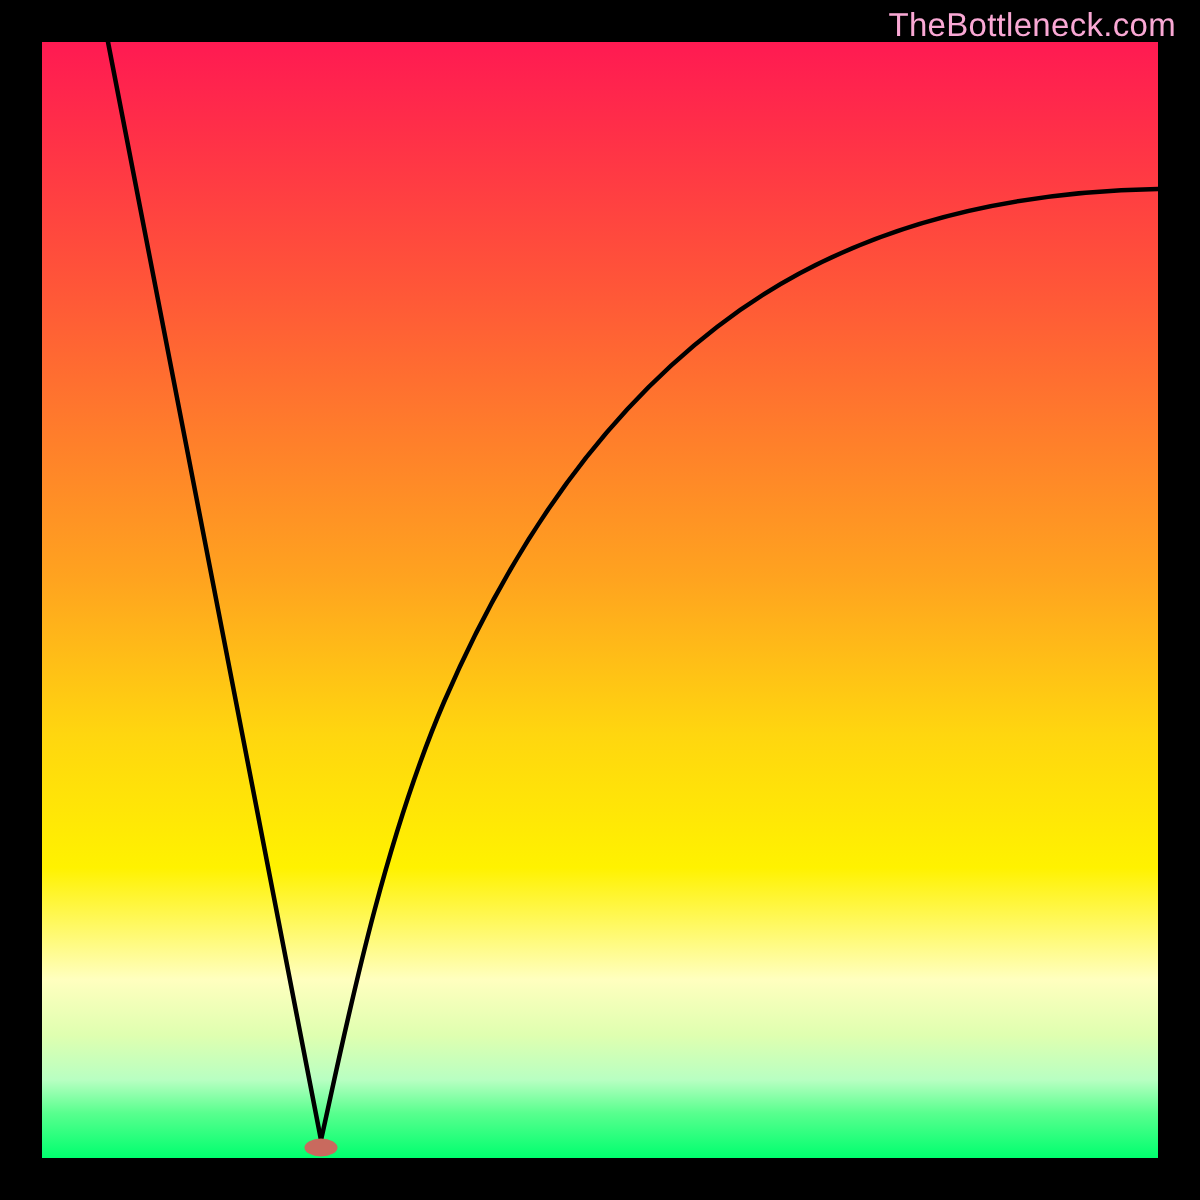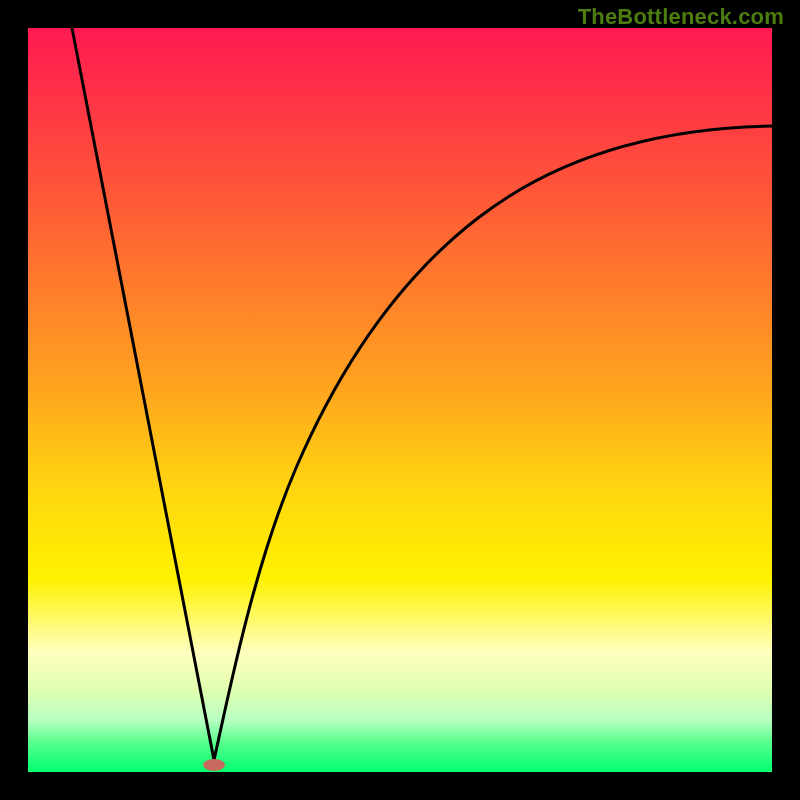--- a/index.html
+++ b/index.html
@@ -14,23 +14,23 @@
   .frame {
     position: relative;
     width: 800px;
     height: 800px;
     background: #000;
   }
   .watermark {
     position: absolute;
     top: 4px;
     right: 16px;
-    color: #4d7c0f;
+    color: #f9a8d4;
     font-size: 22px;
-    font-weight: 700;
+    font-weight: 400;
     letter-spacing: 0.2px;
     z-index: 10;
   }
   .plot-area {
     position: absolute;
     left: 28px;
     top: 28px;
     width: 744px;
     height: 744px;
     background: linear-gradient(to bottom,

